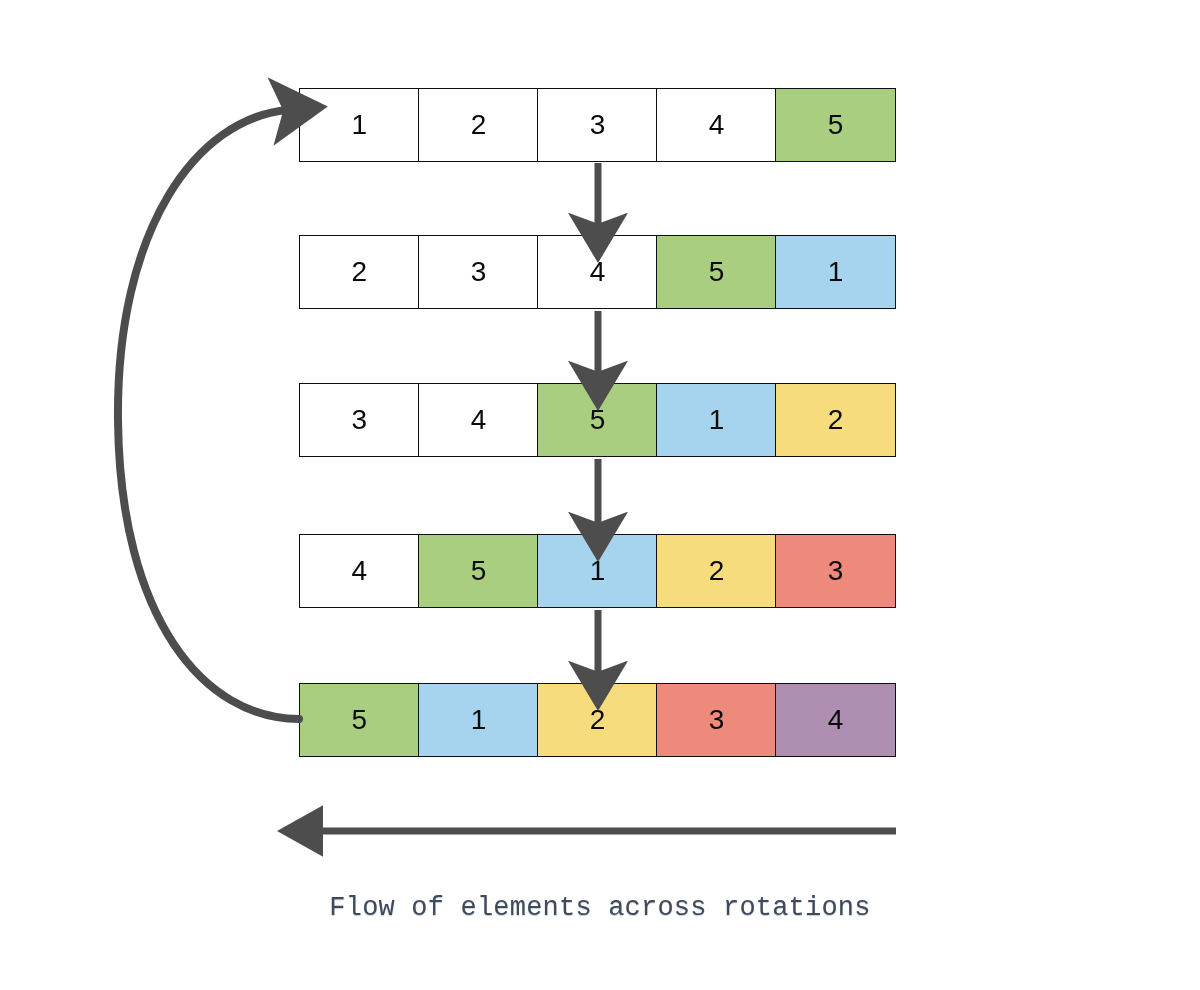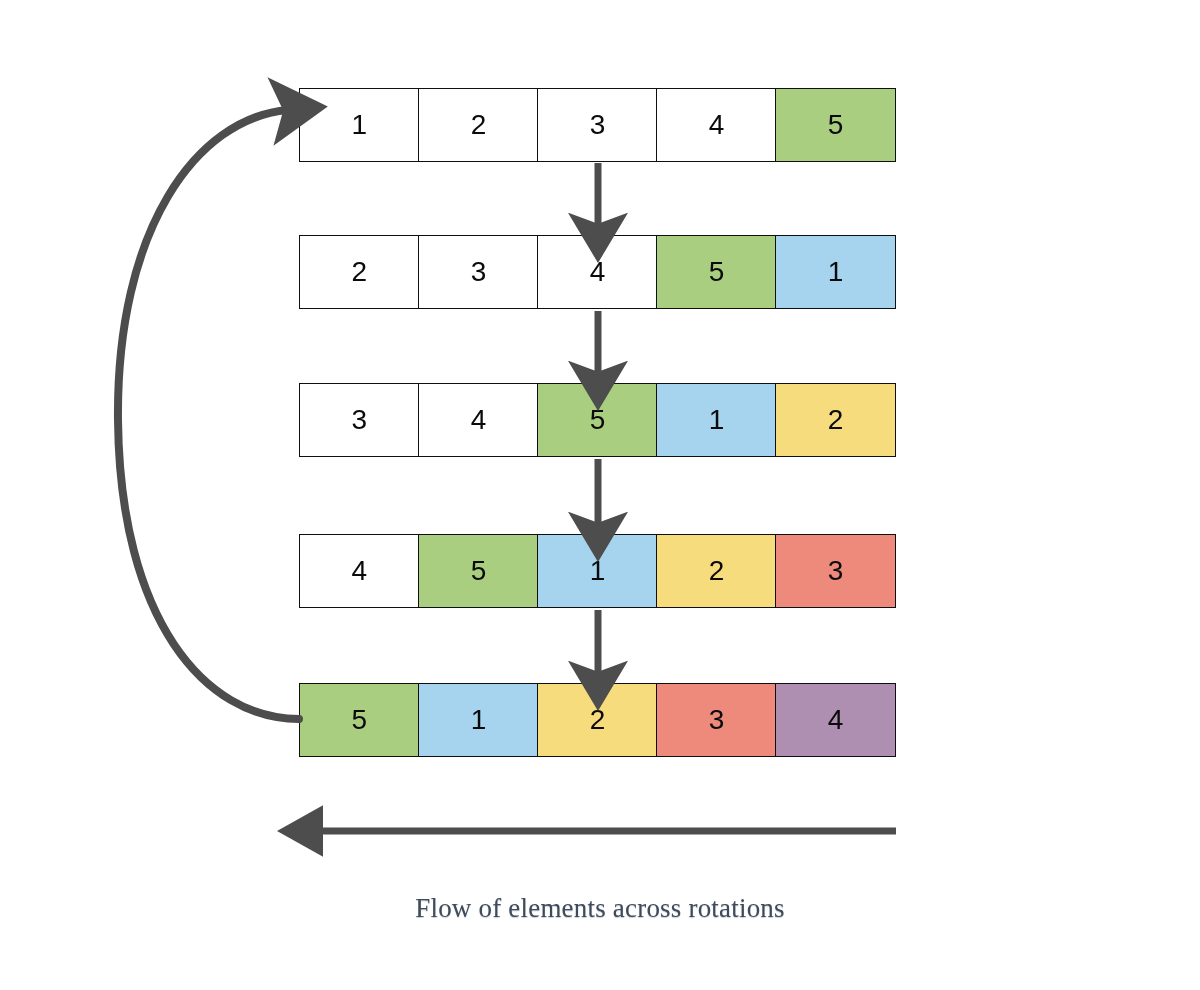--- a/index.html
+++ b/index.html
@@ -60,21 +60,21 @@
 
   
   #caption {
     position: absolute;
     left: 0;
     top: 893px;
     width: 1200px;
     text-align: center;
     font-size: 27px;
     color: #3f4a5a;
-    font-family: Liberation Serif, serif;
+    font-family: Liberation Mono, monospace;
     text-shadow: 0 1px 1px rgba(180,188,198,0.75);
     letter-spacing: 0.2px;
   }
 </style>
 </head>
 <body>
 
 <div id="canvas">
 
   <div id="rows-container">

